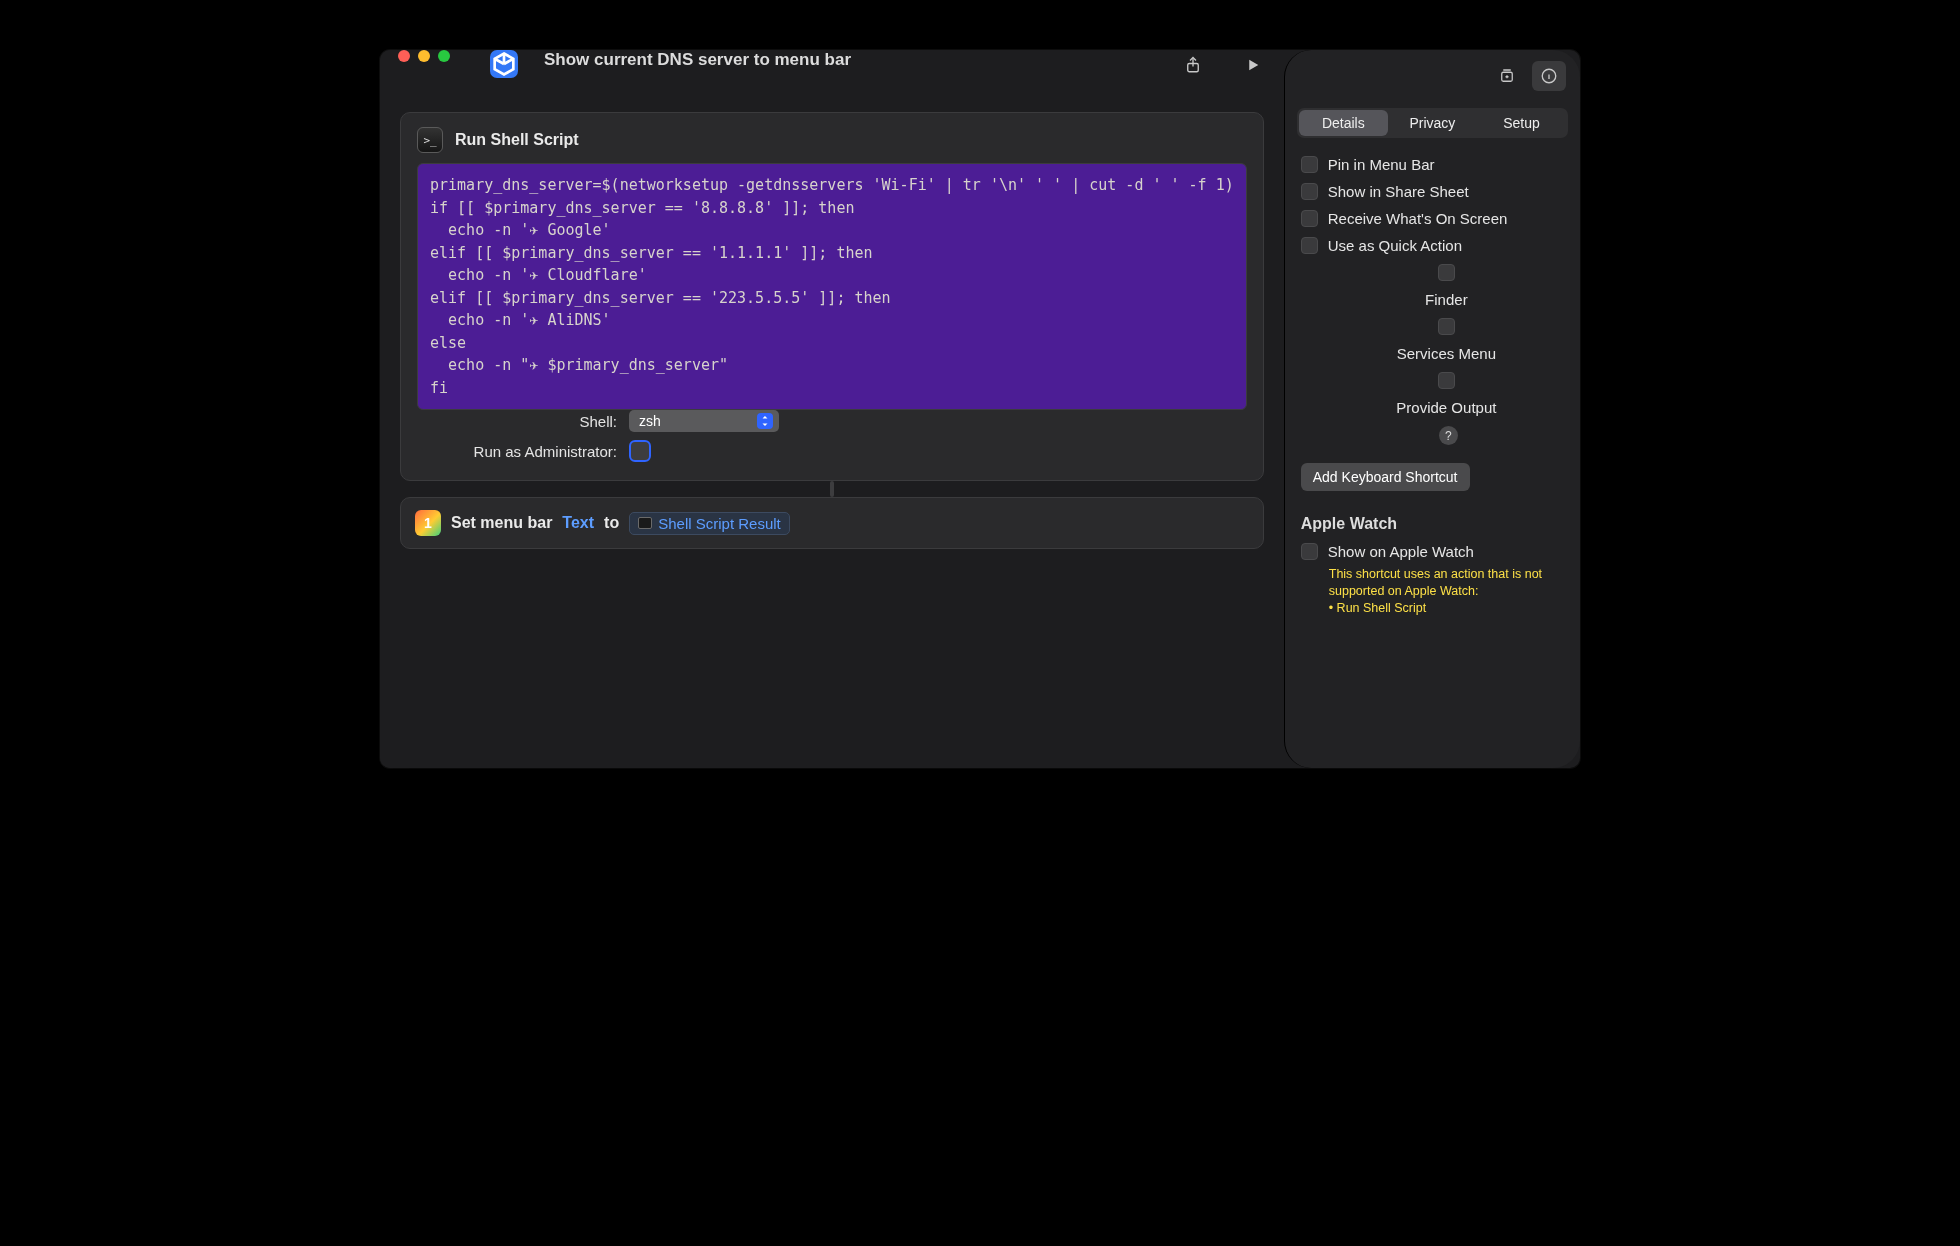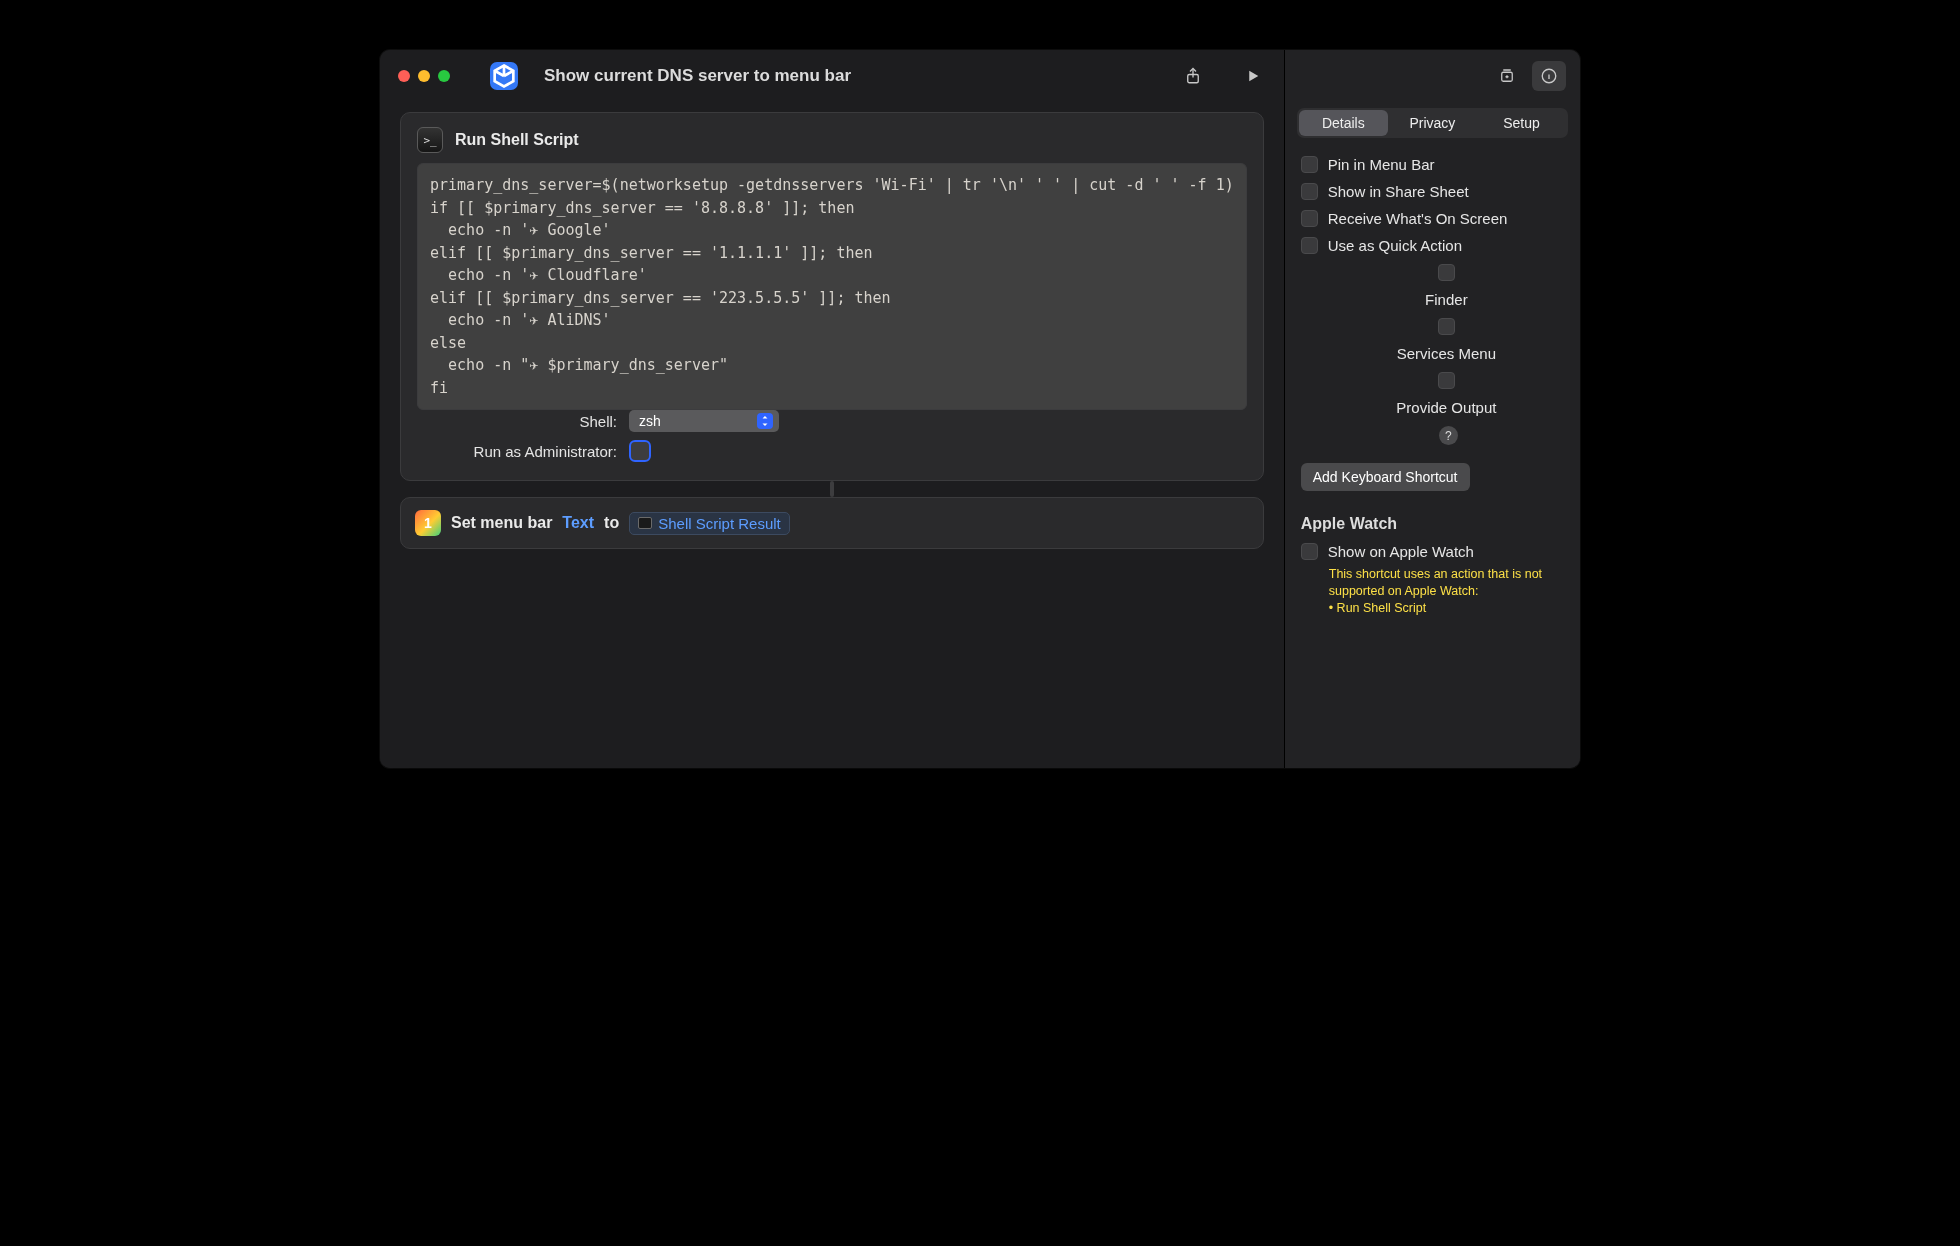--- a/index.html
+++ b/index.html
@@ -20,21 +20,21 @@
   
   .main {
     flex:1;
     display:flex;
     flex-direction:column;
     background:#1d1d1f;
   }
   .titlebar {
     height:52px;
     display:flex;
-    align-items:center;
+    align-items:flex-start;
     padding:0 14px 0 18px;
     gap:26px;
   }
   .traffic { display:flex; gap:8px; margin-right:14px;}
   .dot { width:12px; height:12px; border-radius:50%; }
   .dot.red{background:#ff5f57;}
   .dot.yellow{background:#ffbd2e;}
   .dot.green{background:#28c840;}
   .appicon {
     width:28px;height:28px;border-radius:7px;
@@ -70,21 +70,21 @@
   .card-header{display:flex;align-items:center;gap:12px;margin-bottom:10px;}
   .term-icon{
     width:26px;height:26px;border-radius:6px;
     background:linear-gradient(#333,#161616);
     border:1px solid #5a5a5a;
     display:inline-flex;align-items:center;justify-content:center;
     color:#ddd;font-family:ui-monospace,Menlo,monospace;font-size:11px;
   }
   .card-title{color:#eaeaea;font-size:16px;font-weight:600;}
   .codebox{
-    background:#404040;
+    background:#4c1d95;
     border:1px solid #3c3c3e;
     border-radius:6px;
     padding:10px 12px;
     font-family:ui-monospace,SFMono-Regular,Menlo,Consolas,monospace;
     font-size:15px;line-height:1.5;
     color:#d7d3cc;
     white-space:pre;
     overflow:auto;
   }
 
@@ -149,21 +149,21 @@
     background:#1a1a1a;
   }
   .inline-text{color:#eaeaea;font-size:16px;font-weight:600;}
   .inline-text.link{color:#5d9dff;cursor:pointer;}
 
   
   .sidebar{
     width:360px;
     background:#222224;
     border-left:1px solid #000;
-    display:flex;flex-direction:column;
+    display:flex;flex-direction:column;border-radius:27px;
   }
   .sidebar-top{
     height:52px;display:flex;align-items:center;justify-content:flex-end;
     gap:8px;padding:0 14px;
   }
   .sidebar-top .tb-btn.sel{background:#3a3a3c;}
   .seg{
     margin:6px 12px 14px 12px;
     display:flex;background:#2f2f31;border-radius:7px;
     padding:2px;

